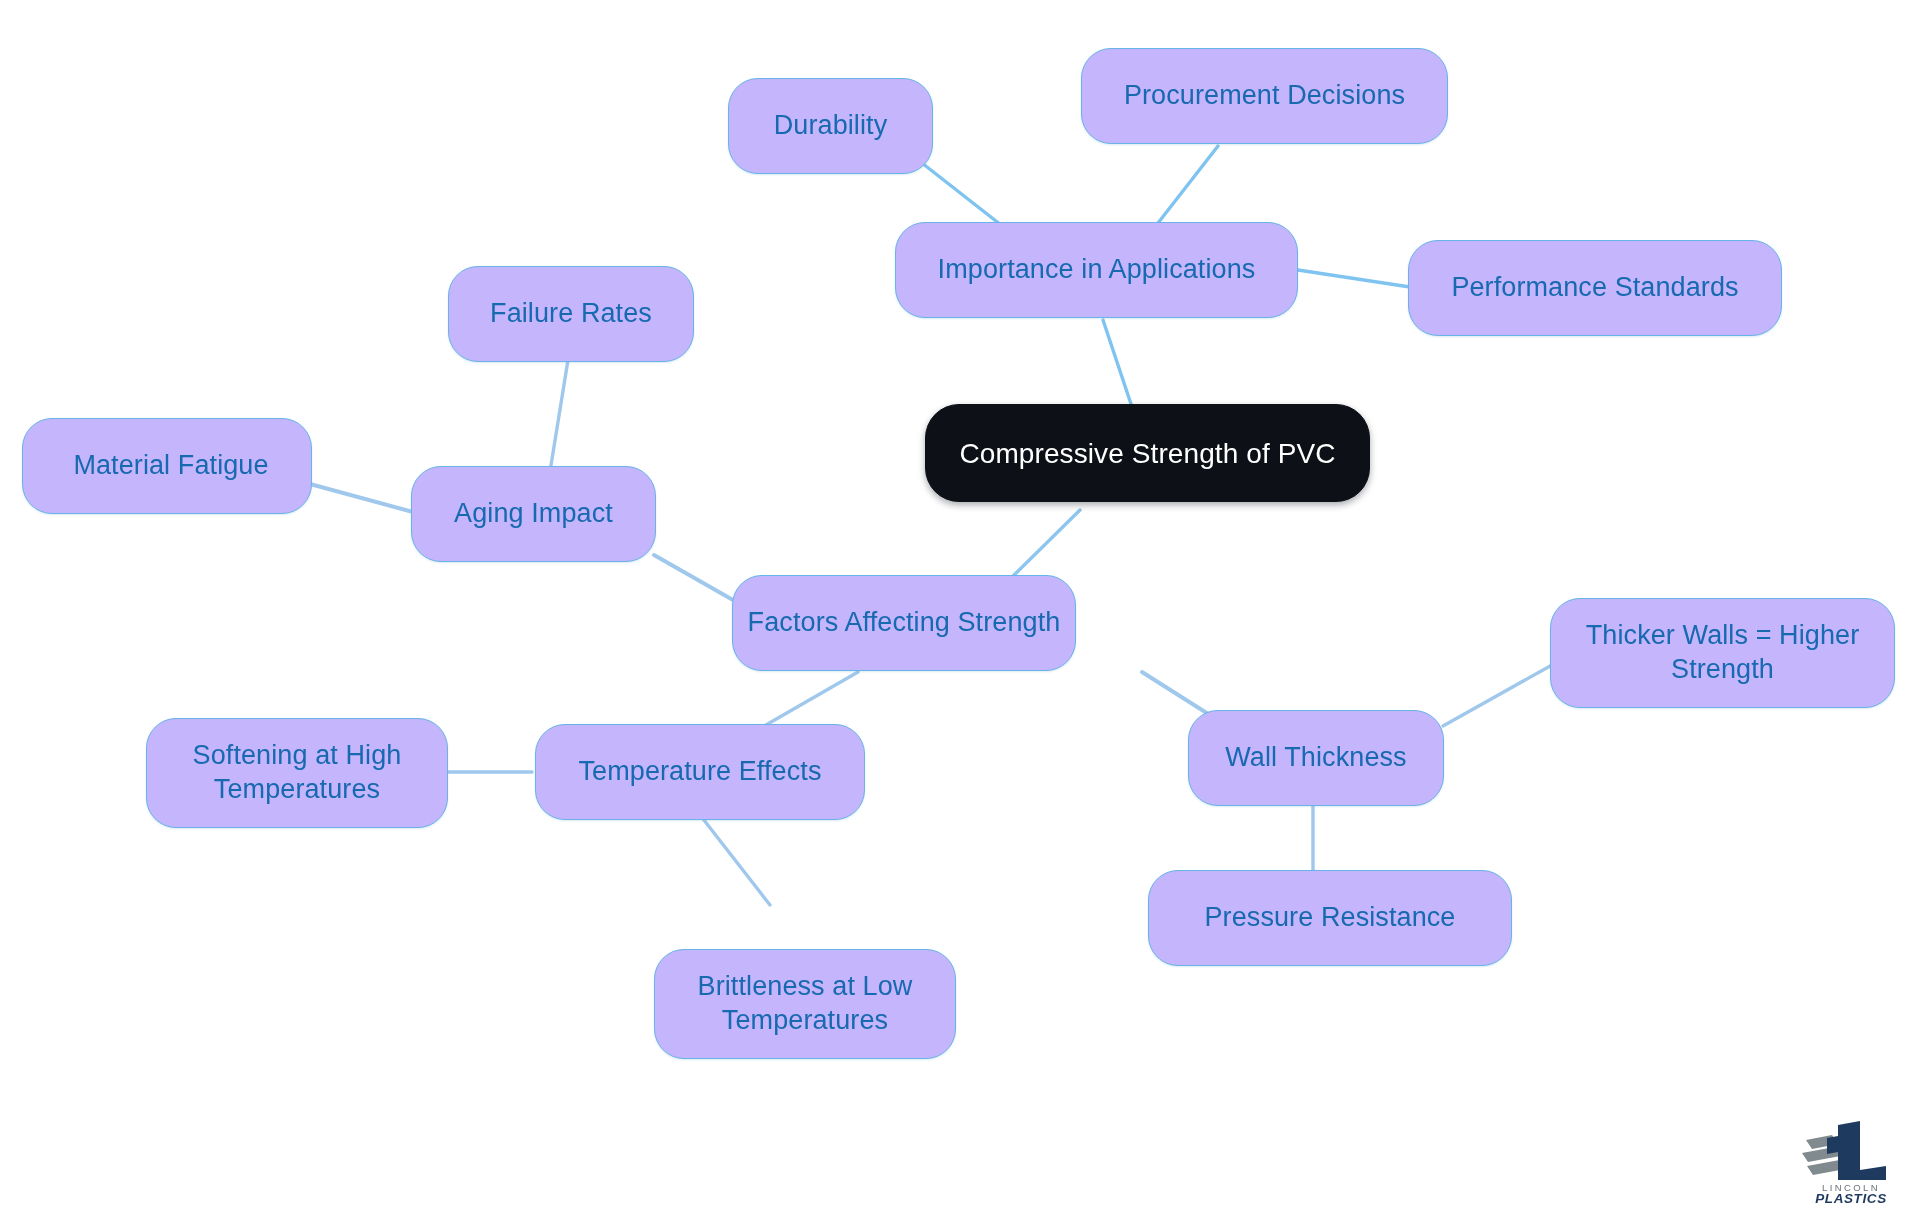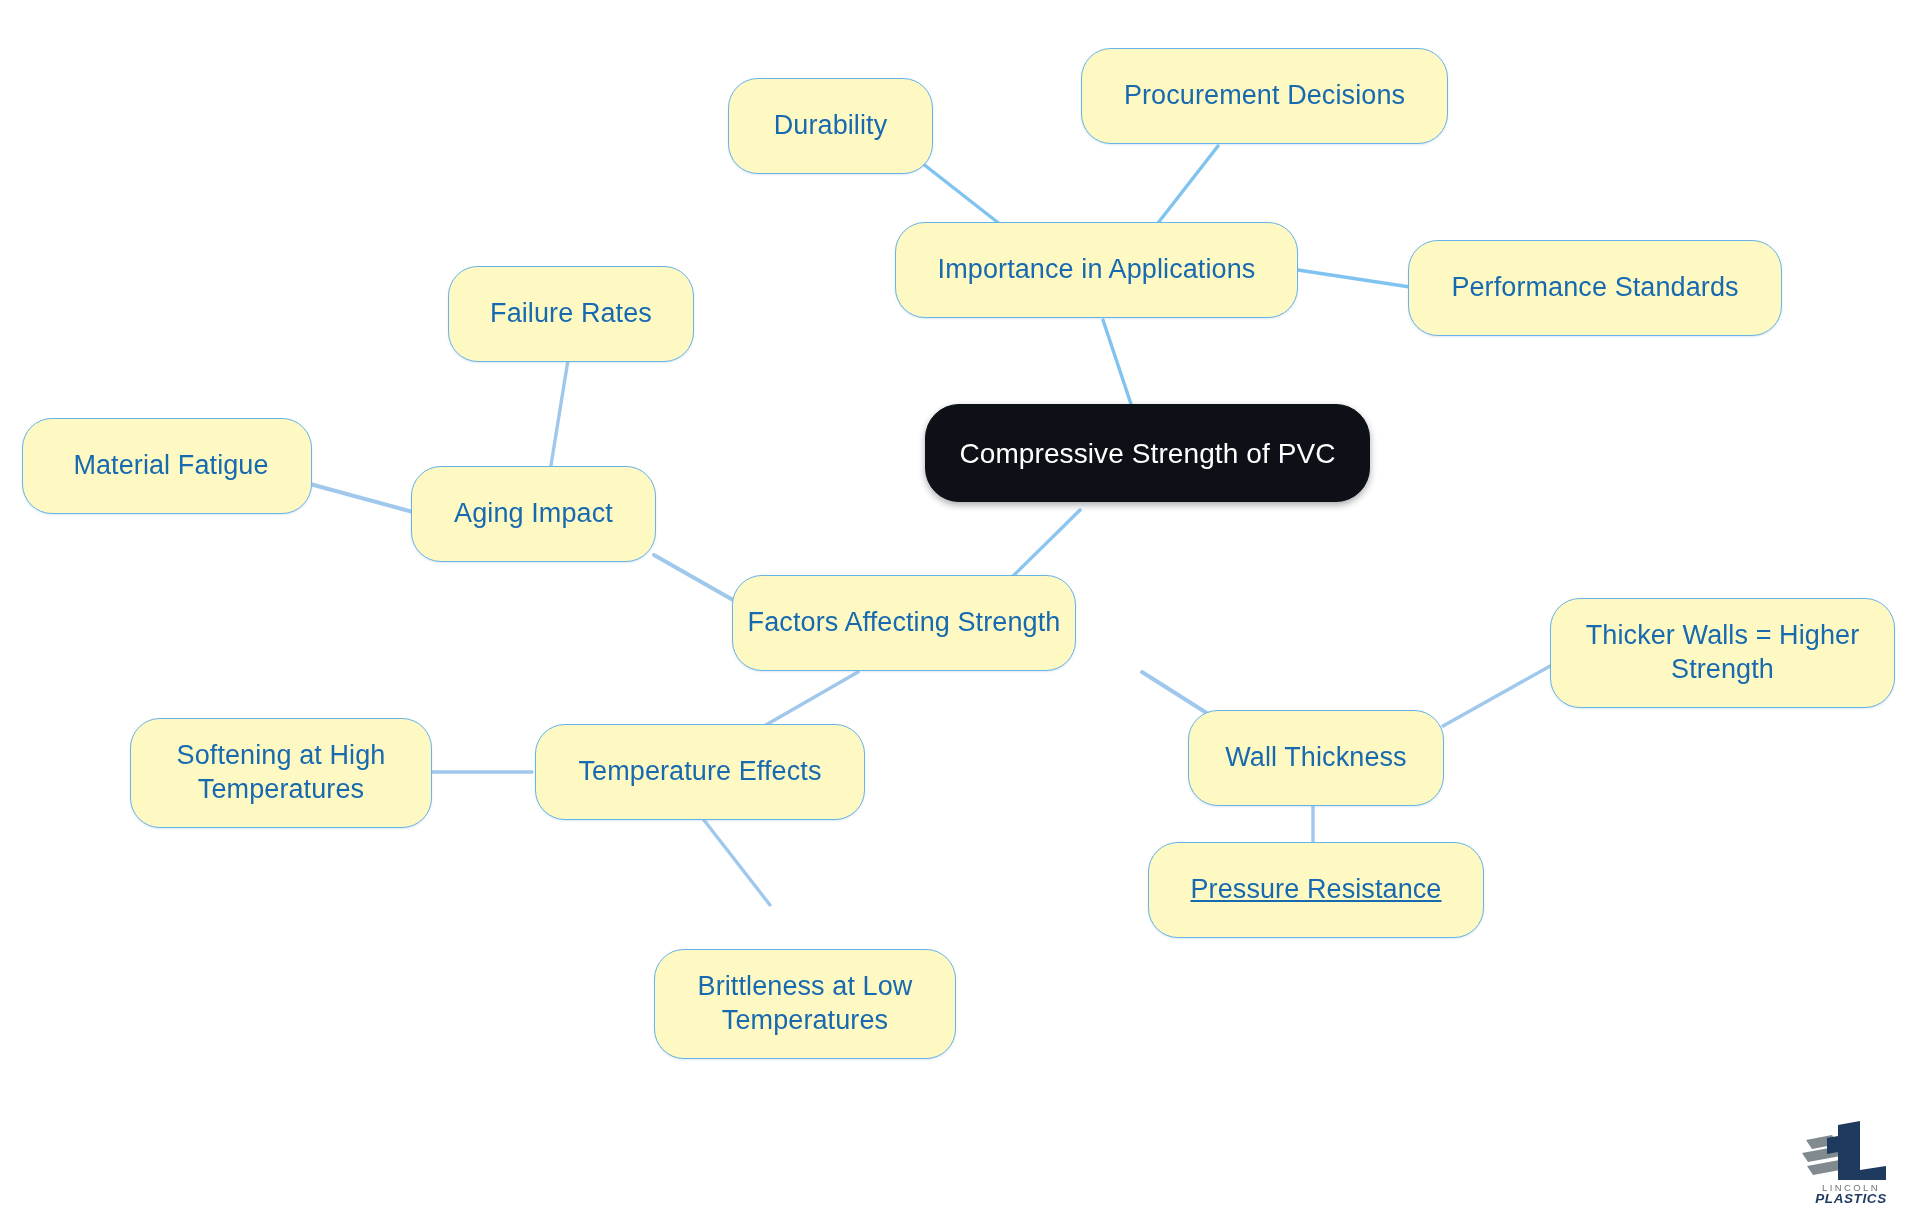--- a/index.html
+++ b/index.html
@@ -34,21 +34,21 @@
     align-items: center;
     justify-content: center;
     text-align: center;
     border-radius: 30px;
     line-height: 1.25;
     letter-spacing: 0.1px;
     z-index: 5;
   }
 
   .node.branch {
-    background: #fef9c3;
+    background: #c4b5fd;
     border: 1.6px solid #68b3e8;
     color: #1769b0;
     font-size: 27px;
     box-shadow: 0 1px 2px rgba(120,170,205,0.25);
   }
 
   .node.root {
     background: #0d1117;
     border: 1.6px solid #0d1117;
     color: #ffffff;
@@ -144,40 +144,40 @@
   </div>
 
   <div class="node branch" style="left:22px; top:418px; width:290px; height:96px;padding-left:8px;">
     <span class="label">Material Fatigue</span>
   </div>
 
   <div class="node branch" style="left:535px; top:724px; width:330px; height:96px;">
     <span class="label">Temperature Effects</span>
   </div>
 
-  <div class="node branch" style="left:130px; top:718px; width:302px; height:110px;justify-content:center;">
+  <div class="node branch" style="left:146px; top:718px; width:302px; height:110px;justify-content:center;">
     <span class="label">Softening at High
 Temperatures</span>
   </div>
 
   <div class="node branch" style="left:654px; top:938px; width:302px; height:110px;margin-top:11px;">
     <span class="label">Brittleness at Low
 Temperatures</span>
   </div>
 
   <div class="node branch" style="left:1188px; top:698px; width:256px; height:96px;margin-top:12px;">
     <span class="label">Wall Thickness</span>
   </div>
 
   <div class="node branch" style="left:1550px; top:598px; width:345px; height:110px;">
     <span class="label">Thicker Walls = Higher
 Strength</span>
   </div>
 
-  <div class="node branch" style="left:1148px; top:842px; width:336px; height:96px;text-decoration:underline;">
+  <div class="node branch" style="left:1148px; top:870px; width:364px; height:96px;">
     <span class="label">Pressure Resistance</span>
   </div>
 
   <svg id="logo" viewBox="0 0 108 98" xmlns="http://www.w3.org/2000/svg">
 
     <g>
       <polygon points="8,32 34,27 40,36 14,41" fill="#808a8f"></polygon>
       <polygon points="4,45 42,38 48,47 10,54" fill="#808a8f"></polygon>
       <polygon points="9,58 47,51 53,60 15,67" fill="#808a8f"></polygon>
     </g>

